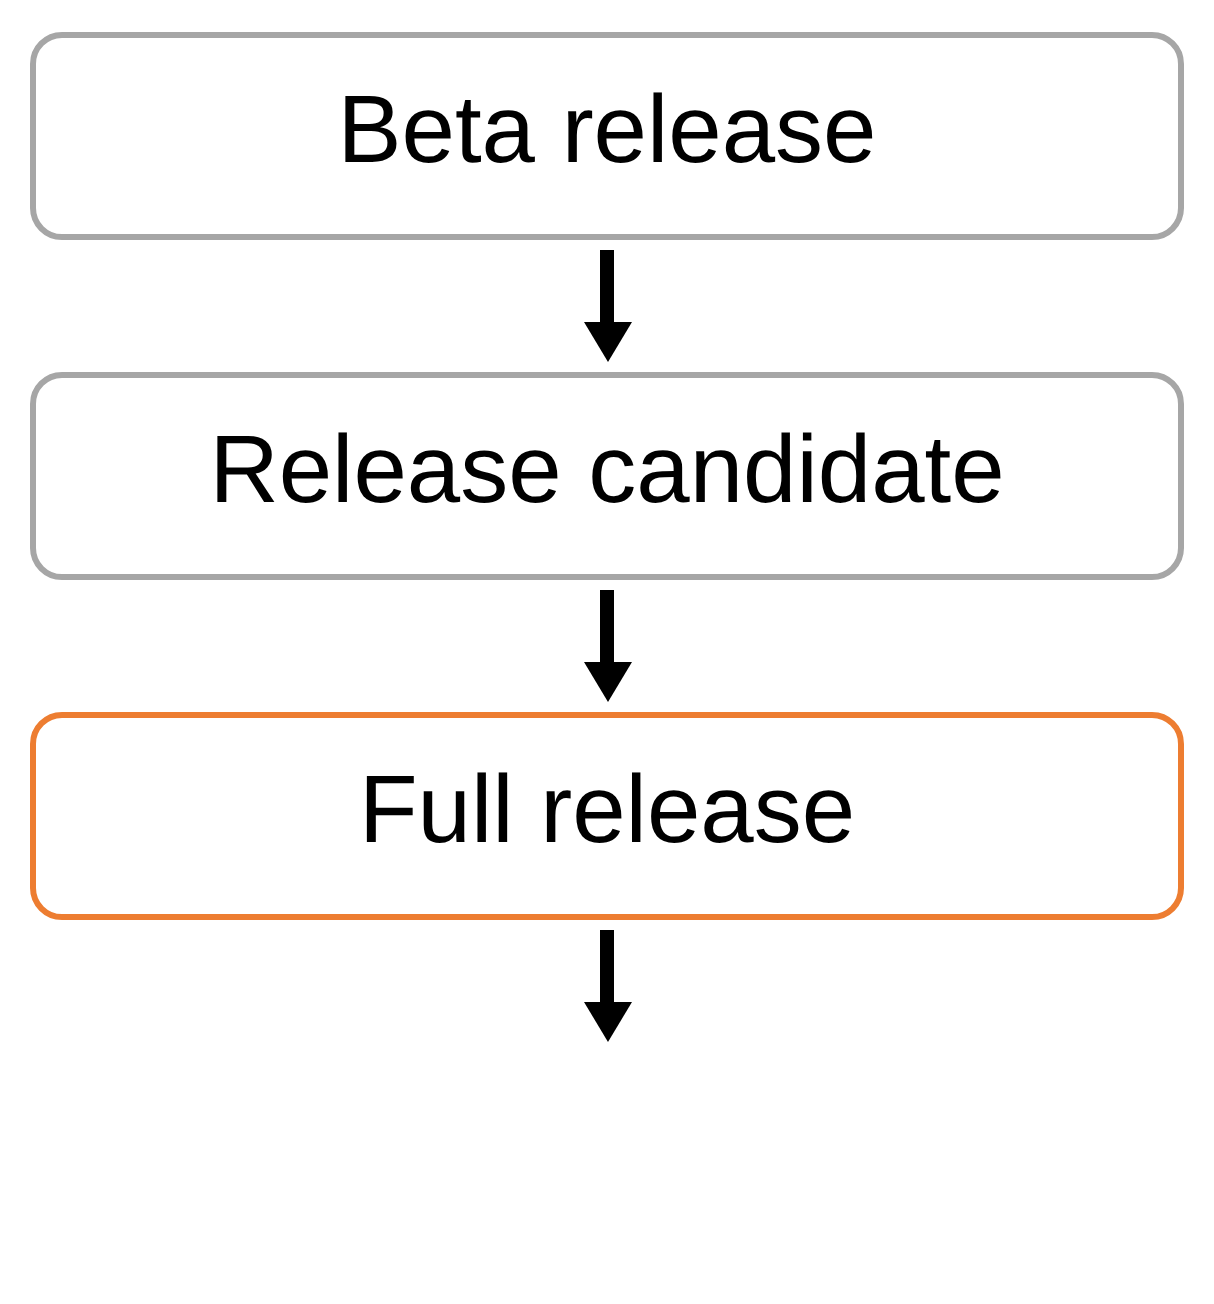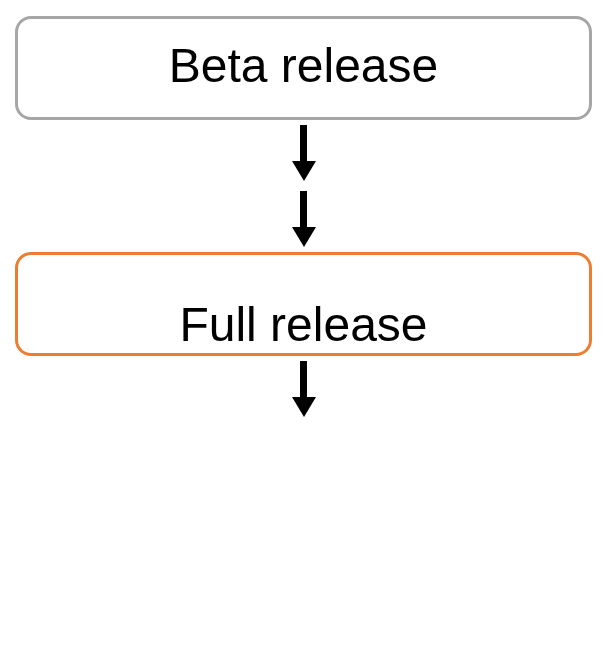--- a/index.html
+++ b/index.html
@@ -28,21 +28,20 @@
     flex: 0 0 104px;
     border: 3px solid var(--node-border);
     border-radius: 16px;
     background: var(--background);
     display: flex;
     align-items: center;
     justify-content: center;
   }
   .node.highlight {
     border-color: var(--highlight-border);
-    align-items: flex-end;
   }
   .node-label {
     font-size: 48px;
     line-height: 1;
     color: var(--node-text);
     white-space: nowrap;
     padding-bottom: 4px;
   }
   .arrow {
     height: 66px;
@@ -72,20 +71,23 @@
 
   <div class="node">
     <span class="node-label">Beta release</span>
   </div>
 
   <div class="arrow">
     <div class="shaft"></div>
     <div class="head"></div>
   </div>
 
+  <div class="node">
+    <span class="node-label">Release candidate</span>
+  </div>
 
   <div class="arrow">
     <div class="shaft"></div>
     <div class="head"></div>
   </div>
 
   <div class="node highlight">
     <span class="node-label">Full release</span>
   </div>
 

